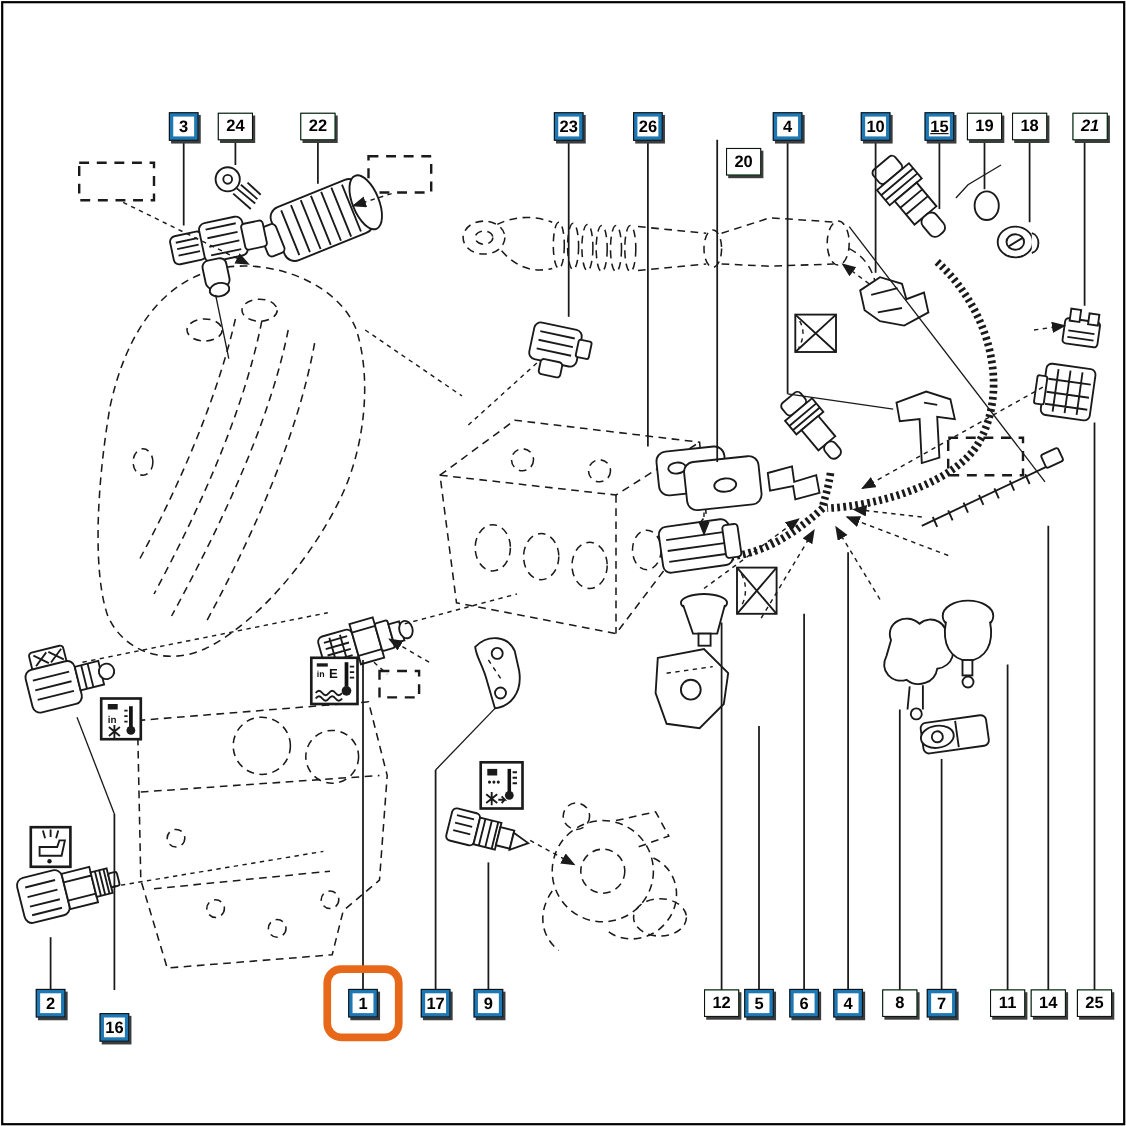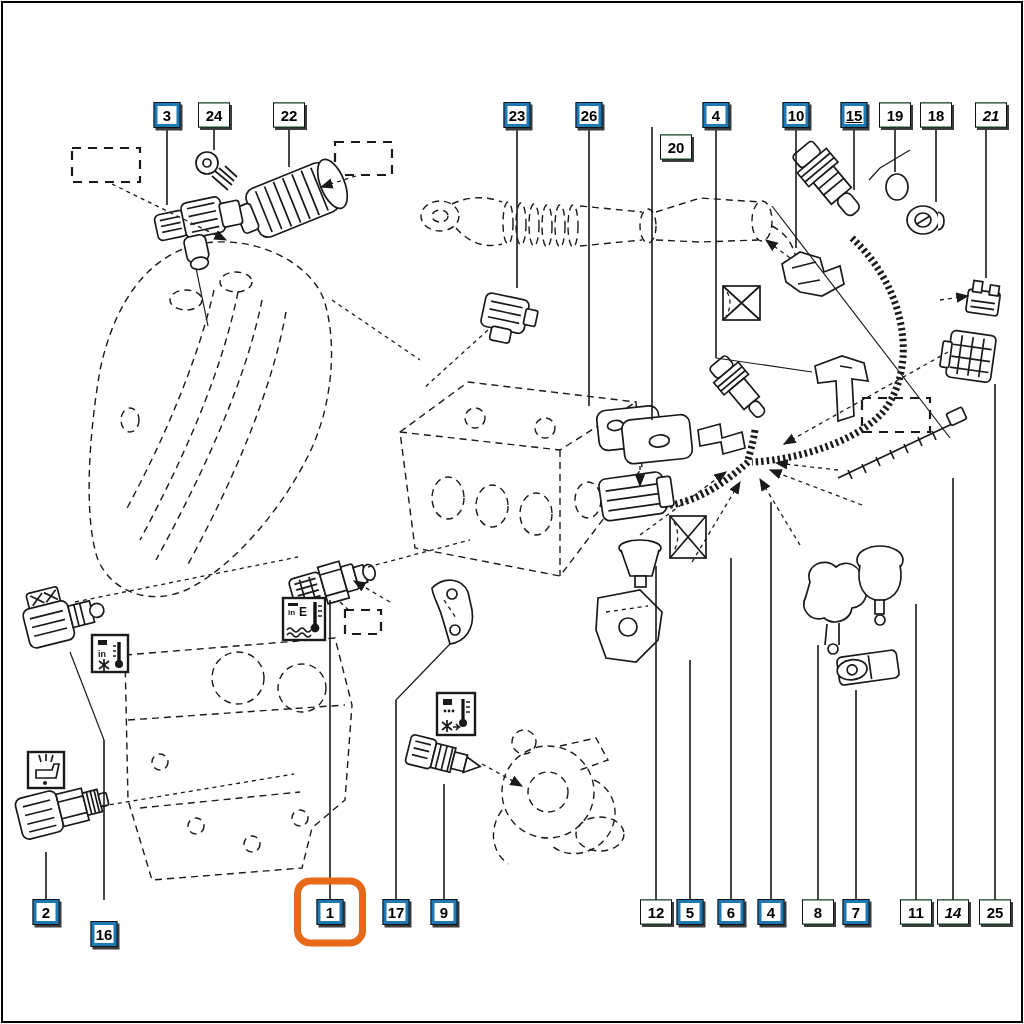--- a/index.html
+++ b/index.html
@@ -478,21 +478,21 @@
       </div>
       <div class="callout plain" style="left: 818px; top: 912px;">
         <span class="num">8</span>
       </div>
       <div class="callout blue" style="left: 856px; top: 912px; background: rgb(30, 120, 180);">
         <span class="num">7</span>
       </div>
       <div class="callout plain" style="left: 916px; top: 912px;">
         <span class="num">11</span>
       </div>
-      <div class="callout plain" style="left: 953px; top: 912px; font-style: italic;">
+      <div class="callout plain" style="left: 953px; top: 912px;">
         <span class="num">14</span>
       </div>
       <div class="callout plain" style="left: 995px; top: 912px; align-items: flex-end;">
         <span class="num">25</span>
       </div>
     </div>
 
 </div>
 
 </body></html>

